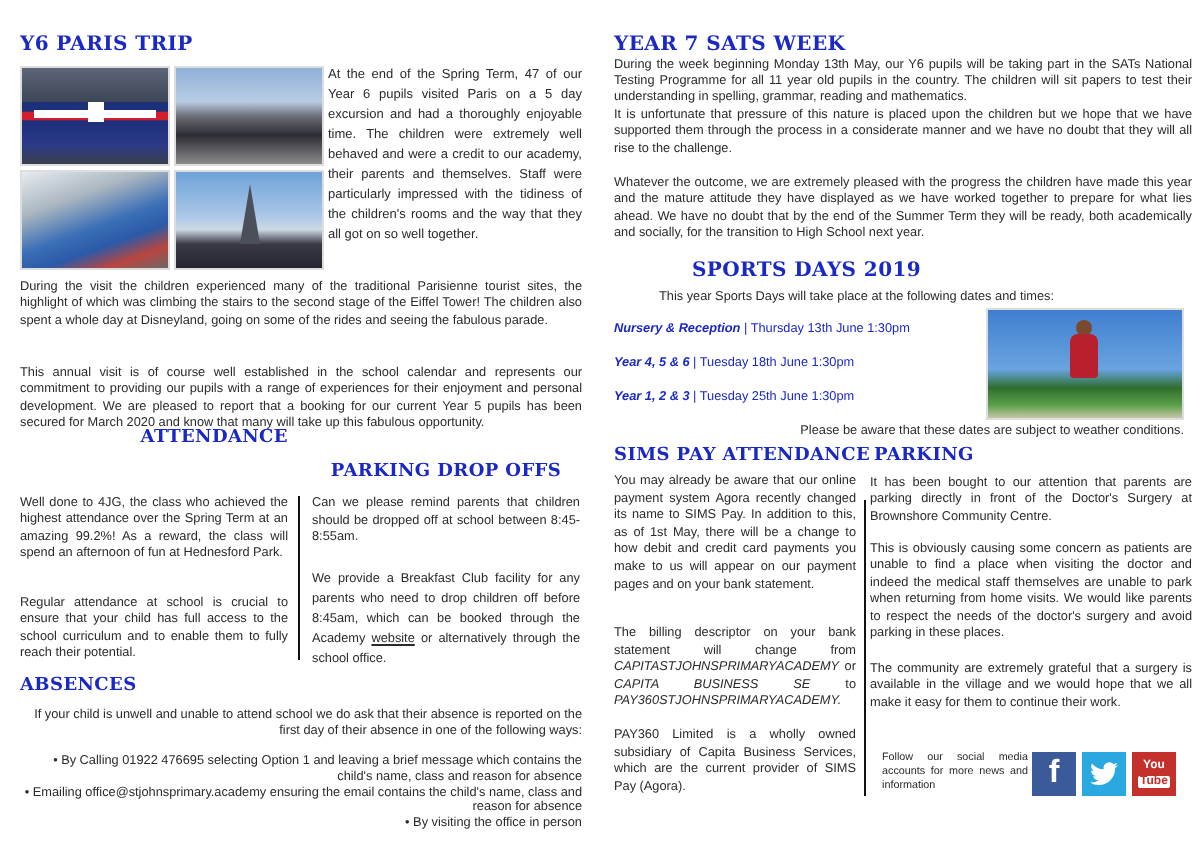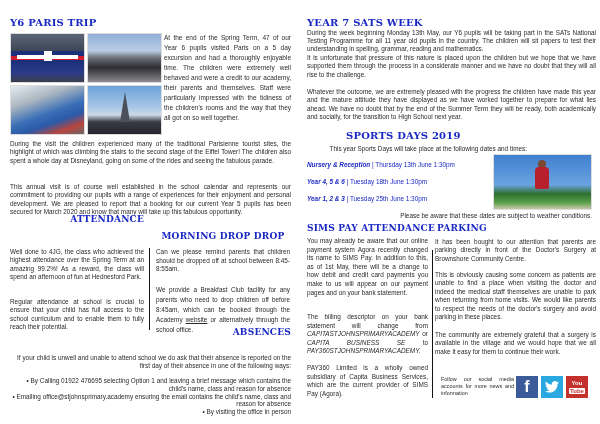--- a/index.html
+++ b/index.html
@@ -50,25 +50,25 @@
 
 <div class="abs p" style="left:10px; top:140px; width:281px;">During the visit the children experienced many of the traditional Parisienne tourist sites, the highlight of which was climbing the stairs to the second stage of the Eiffel Tower! The children also spent a whole day at Disneyland, going on some of the rides and seeing the fabulous parade.</div>
 <div class="abs p" style="left:10px; top:183px; width:281px;">This annual visit is of course well established in the school calendar and represents our commitment to providing our pupils with a range of experiences for their enjoyment and personal development. We are pleased to report that a booking for our current Year 5 pupils has been secured for March 2020 and know that many will take up this fabulous opportunity.</div>
 
 <div class="abs h h-md" style="left:10px; top:214px; width:134px; ">ATTENDANCE</div>
 <div class="abs p" style="left:10px; top:248px; width:134px;">Well done to 4JG, the class who achieved the highest attendance over the Spring Term at an amazing 99.2%! As a reward, the class will spend an afternoon of fun at Hednesford Park.</div>
 <div class="abs p" style="left:10px; top:298px; width:134px;">Regular attendance at school is crucial to ensure that your child has full access to the school curriculum and to enable them to fully reach their potential.</div>
 
 <div class="vline" style="left:149px; top:248px; height:82px;"></div>
 
-<div class="abs h h-md" style="left:155px; top:231px; width:136px; text-align:center;">MORNING DROP DROP</div>
+<div class="abs h h-md" style="left:155px; top:231px; width:136px; text-align:center;">PARKING DROP OFFS</div>
 <div class="abs p" style="left:156px; top:248px; width:134px; line-height:8.6px;">Can we please remind parents that children should be dropped off at school between 8:45-8:55am.</div>
 <div class="abs p" style="left:156px; top:285px; width:134px; line-height:10px;"><span>We provide a Breakfast Club facility for any parents who need to drop children off before 8:45am, which can be booked through the Academy </span><span class="link">website</span><span> or alternatively through the school office.</span></div>
 
-<div class="abs h h-md" style="left:10px; top:327px; width:281px; text-align:right;">ABSENCES</div>
+<div class="abs h h-md" style="left:10px; top:338px; width:281px; text-align:left;">ABSENCES</div>
 <div class="abs" style="left:10px; top:354px; width:281px; line-height:7.6px;">If your child is unwell and unable to attend school we do ask that their absence is reported on the first day of their absence in one of the following ways:</div>
 <div class="abs" style="left:10px; top:377px; width:281px; line-height:7.8px;">
   <div>• By Calling 01922 476695 selecting Option 1 and leaving a brief message which contains the child's name, class and reason for absence</div>
   <div>• Emailing office@stjohnsprimary.academy ensuring the email contains the child's name, class and reason for absence</div>
   <div>• By visiting the office in person</div>
 </div>
 
 <div class="abs h h-lg" style="left:307px; top:17px;">YEAR 7 SATS WEEK</div>
 <div class="abs p" style="left:307px; top:29px; width:289px; line-height:8.2px;">During the week beginning Monday 13th May, our Y6 pupils will be taking part in the SATs National Testing Programme for all 11 year old pupils in the country. The children will sit papers to test their understanding in spelling, grammar, reading and mathematics.</div>
 <div class="abs p" style="left:307px; top:54px; width:289px; line-height:8.4px;">It is unfortunate that pressure of this nature is placed upon the children but we hope that we have supported them through the process in a considerate manner and we have no doubt that they will all rise to the challenge.</div>

